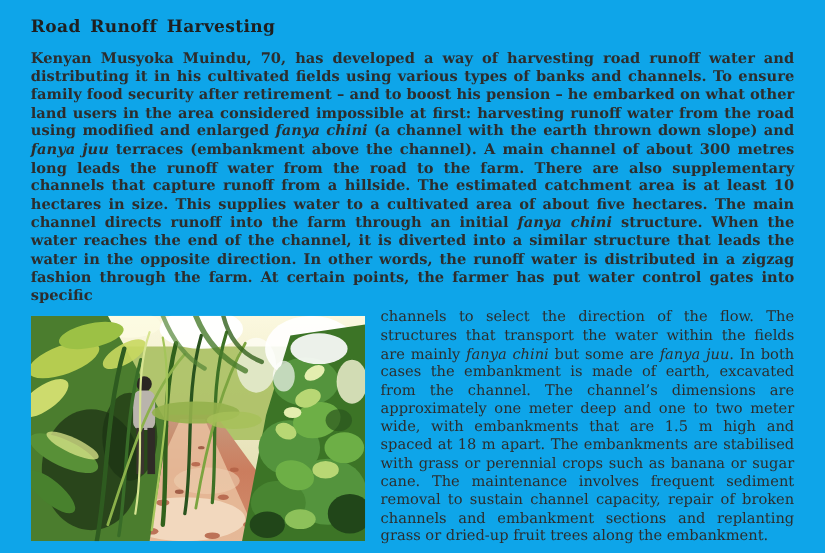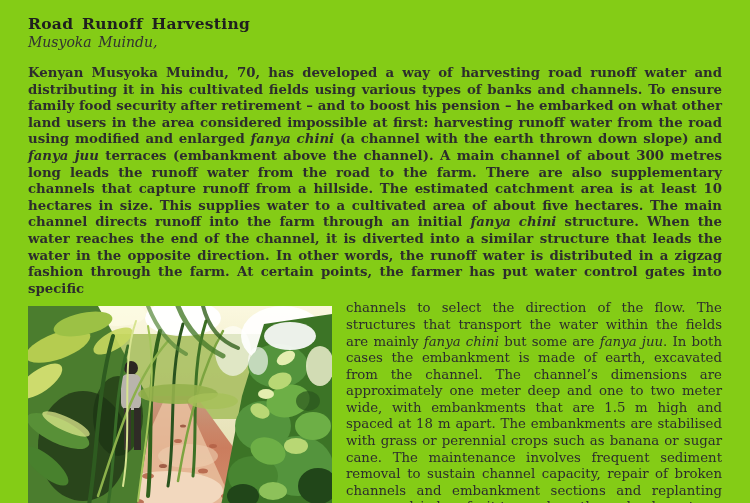--- a/index.html
+++ b/index.html
@@ -4,21 +4,21 @@
 <style>
   html, body { margin: 0; padding: 0; }
   body {
     width: 750px; height: 503px;
     background: #f2f2f0;
     font-family: "DejaVu Serif", "Liberation Serif", serif;
   }
   .page {
     box-sizing: border-box;
     width: 750px; height: 503px;
-    background: #84cc16;
+    background: #0ea5e9;
     padding: 14px 28px 0 28px;
     color: #2e2e2e;
     overflow: hidden;
   }
   .title {
     margin: 0;
     font-size: 15.5px;
     line-height: 19px;
     font-weight: bold;
     color: #1f1f1f;
@@ -61,21 +61,20 @@
   }
   .body-text.side { flex: 1 1 auto; }
 </style>
 </head>
 <body>
 
 <div class="page">
 
   <header>
     <h1 class="title">Road Runoff Harvesting</h1>
-    <p class="byline">Musyoka Muindu,</p>
   </header>
 
   <p class="body-text top"><span>Kenyan Musyoka Muindu, 70, has developed a way of harvesting road runoff water and distributing it in his cultivated fields using various types of banks and channels. To ensure family food security after retirement – and to boost his pension – he embarked on what other land users in the area considered impossible at first: harvesting runoff water from the road using modified and enlarged </span><i>fanya chini</i><span> (a channel with the earth thrown down slope) and </span><i>fanya juu</i><span> terraces (embankment above the channel). A main channel of about 300 metres long leads the runoff water from the road to the farm. There are also supplementary channels that capture runoff from a hillside. The estimated catchment area is at least 10 hectares in size. This supplies water to a cultivated area of about five hectares. The main channel directs runoff into the farm through an initial </span><i>fanya chini</i><span> structure. When the water reaches the end of the channel, it is diverted into a similar structure that leads the water in the opposite direction. In other words, the runoff water is distributed in a zigzag fashion through the farm. At certain points, the farmer has put water control gates into specific</span></p>
 
   <div class="wrap-row">
 
     <figure class="photo" role="img" aria-label="Farm path bordered by sugar cane and banana plants with a farmer standing among the stalks">
       <svg viewBox="0 0 304 205" preserveAspectRatio="none">
         <defs>
           <linearGradient id="g-sky" x1="0" y1="0" x2="0" y2="1">

